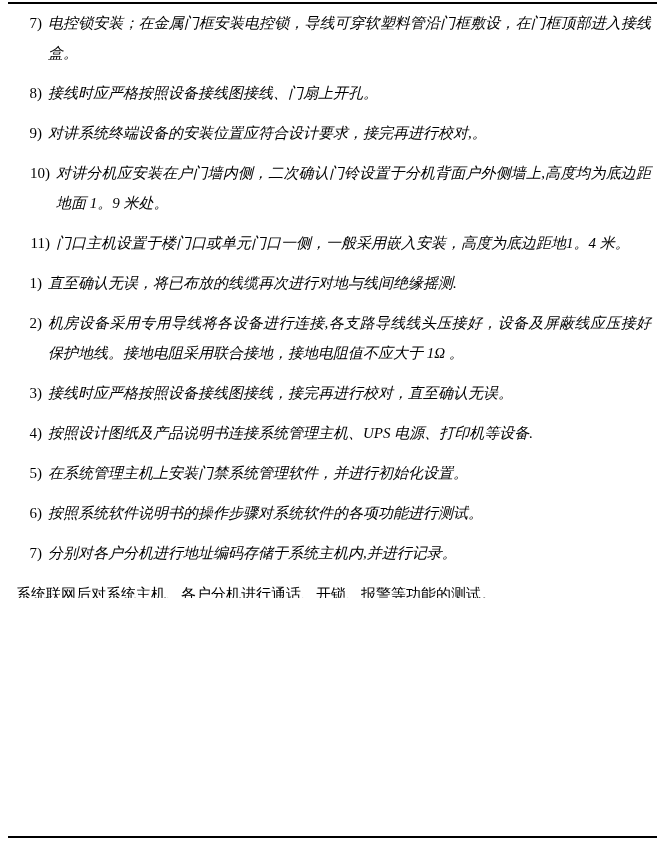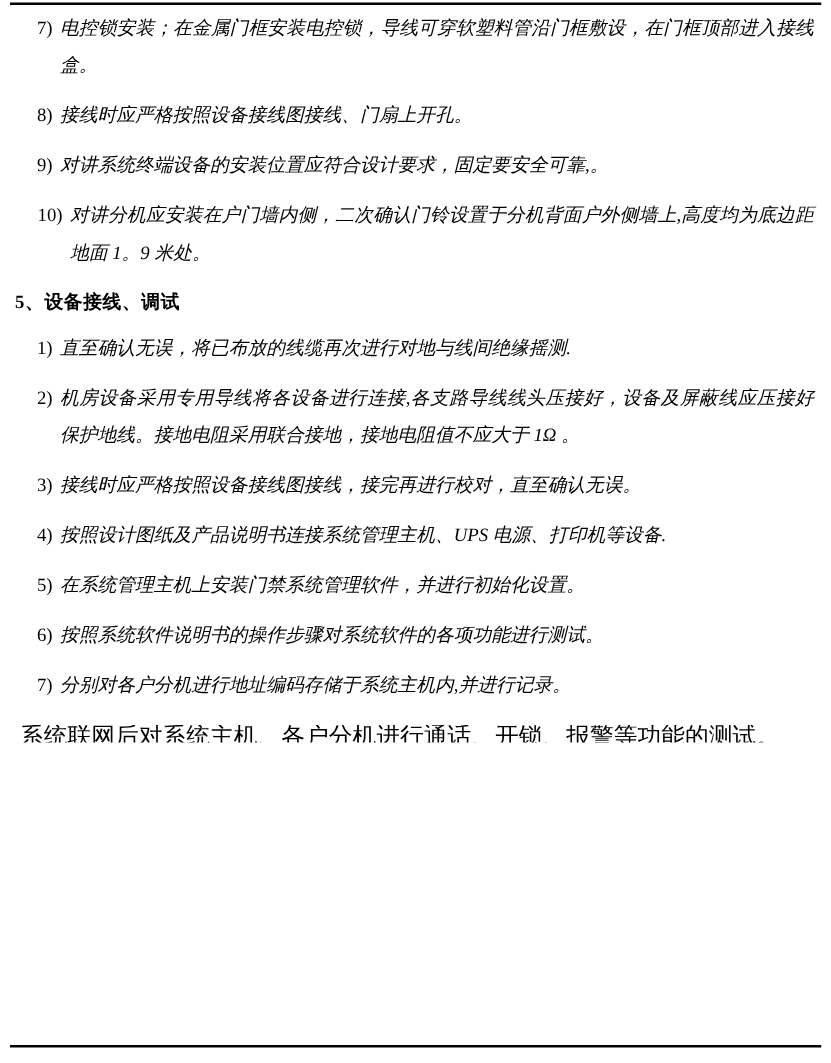--- a/index.html
+++ b/index.html
@@ -72,21 +72,21 @@
   }
   .section-head {
     font-size: 15px;
     font-weight: bold;
     line-height: 28px;
     margin: 4px 0 8px 0;
     padding-left: 2px;
     letter-spacing: 0.5px;
   }
   .partial {
-    font-size: 19px;
+    font-size: 15px;
     line-height: 20px;
     margin-top: 16px;
     padding-left: 6px;
     height: 14px;
     overflow: hidden;
     color: #000;
     text-decoration: underline;
   }
   .group-a .item .txt { text-indent: 0; }
 </style>
@@ -106,33 +106,36 @@
         <span class="txt">电控锁安装；在金属门框安装电控锁，导线可穿软塑料管沿门框敷设，在门框顶部进入接线盒。</span>
       </div>
 
       <div class="item">
         <span class="num">8)</span>
         <span class="txt">接线时应严格按照设备接线图接线、门扇上开孔。</span>
       </div>
 
       <div class="item">
         <span class="num">9)</span>
-        <span class="txt">对讲系统终端设备的安装位置应符合设计要求，固定要安全可靠,。</span>
+        <span class="txt">对讲系统终端设备的安装位置应符合设计要求，接完再进行校对,。</span>
       </div>
 
       <div class="item indent-wide">
         <span class="num">10)</span>
         <span class="txt">对讲分机应安装在户门墙内侧，二次确认门铃设置于分机背面户外侧墙上,高度均为底边距地面 1。9 米处。</span>
       </div>
 
+      <div class="item indent-wide">
+        <span class="num">11)</span>
+        <span class="txt">门口主机设置于楼门口或单元门口一侧，一般采用嵌入安装，高度为底边距地1。4 米。</span>
+      </div>
 
 
     </div>
 
-    <div class="section-head">5、设备接线、调试</div>
 
     <div class="group-b">
 
       <div class="item">
         <span class="num">1)</span>
         <span class="txt">直至确认无误，将已布放的线缆再次进行对地与线间绝缘摇测.</span>
       </div>
 
       <div class="item">
         <span class="num">2)</span>

